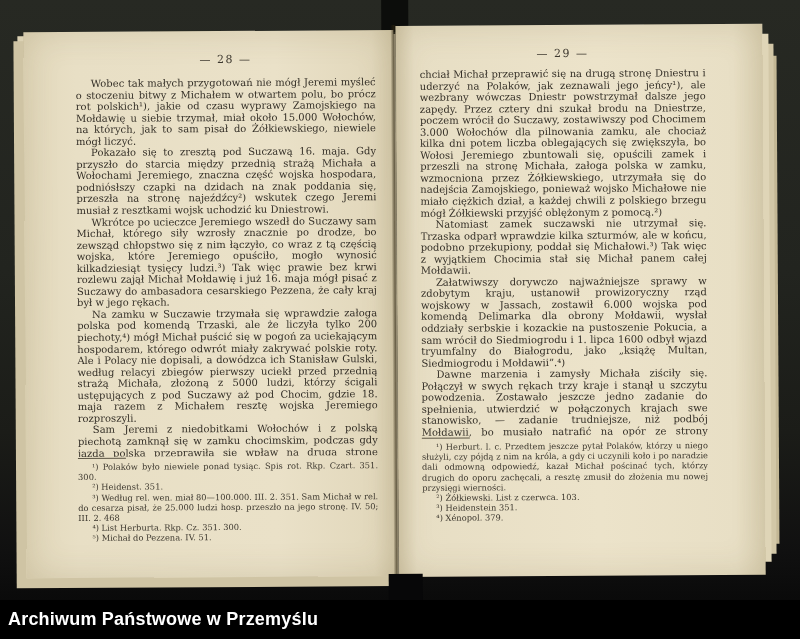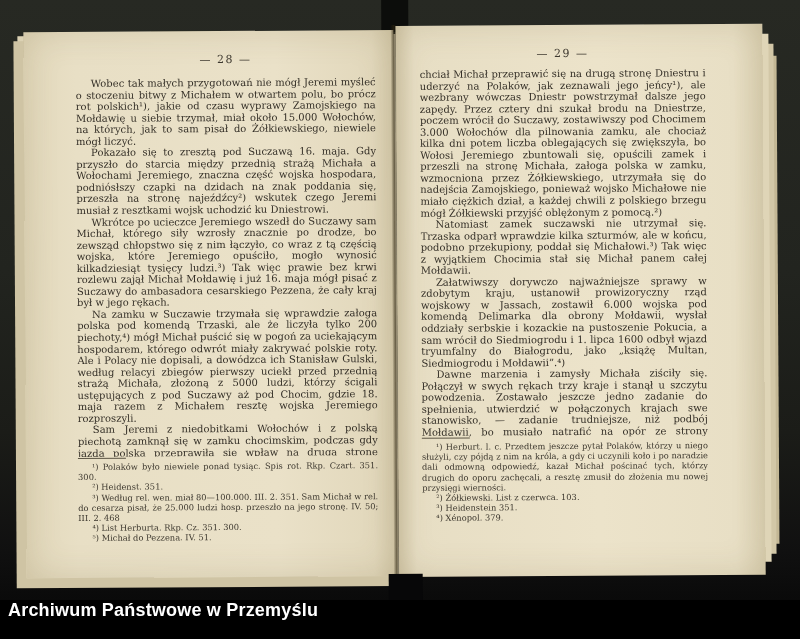--- a/index.html
+++ b/index.html
@@ -63,21 +63,21 @@
   }
   .page-left .fnotes { top:426px; left:52px; width:300px; }
   .page-right .fnotes { top:412px; left:24px; width:286px; }
   .fnotes::before {
     content:""; display:block; width:48px; border-top:1px solid #5c5545; margin-bottom:3px;
   }
   .fnotes p { margin:0; text-indent:14px; }
 
   .footer-bar {
     position:absolute; left:0; bottom:0; width:800px; height:39px;
-    background:#000000; display:flex; 
+    background:#000000; display:flex; align-items:center;
   }
   .footer-bar .label {
     color:#ffffff; font-family:"Liberation Sans", sans-serif;
     font-weight:700; font-size:18px; padding-left:8px; letter-spacing:0.2px;
   }
 </style>
 </head>
 <body>
 
 <div class="photo-bg"></div>

